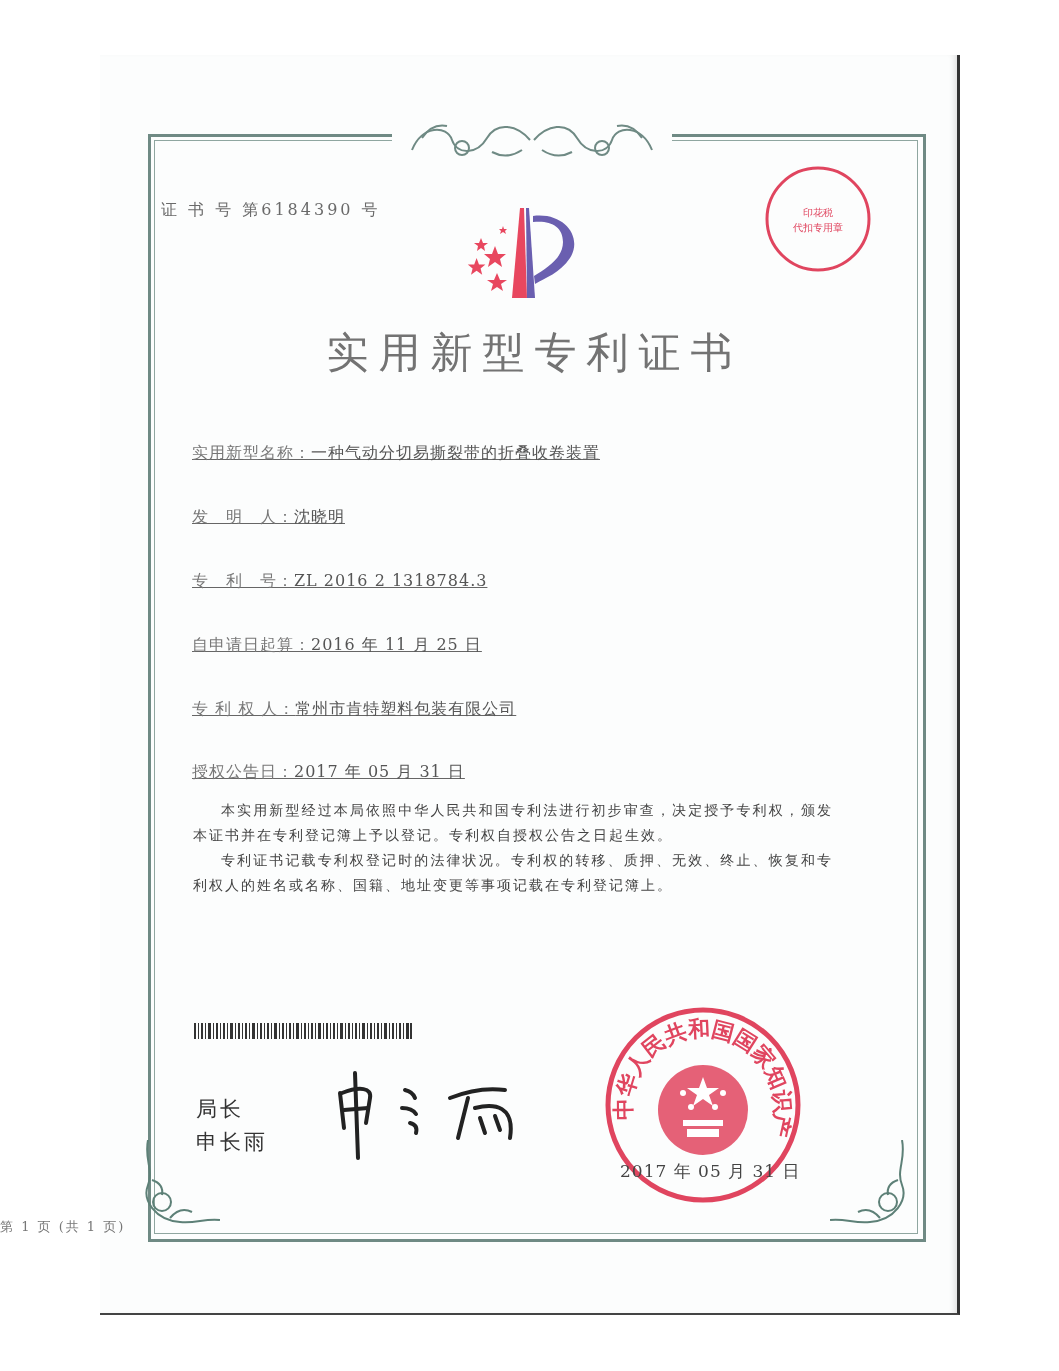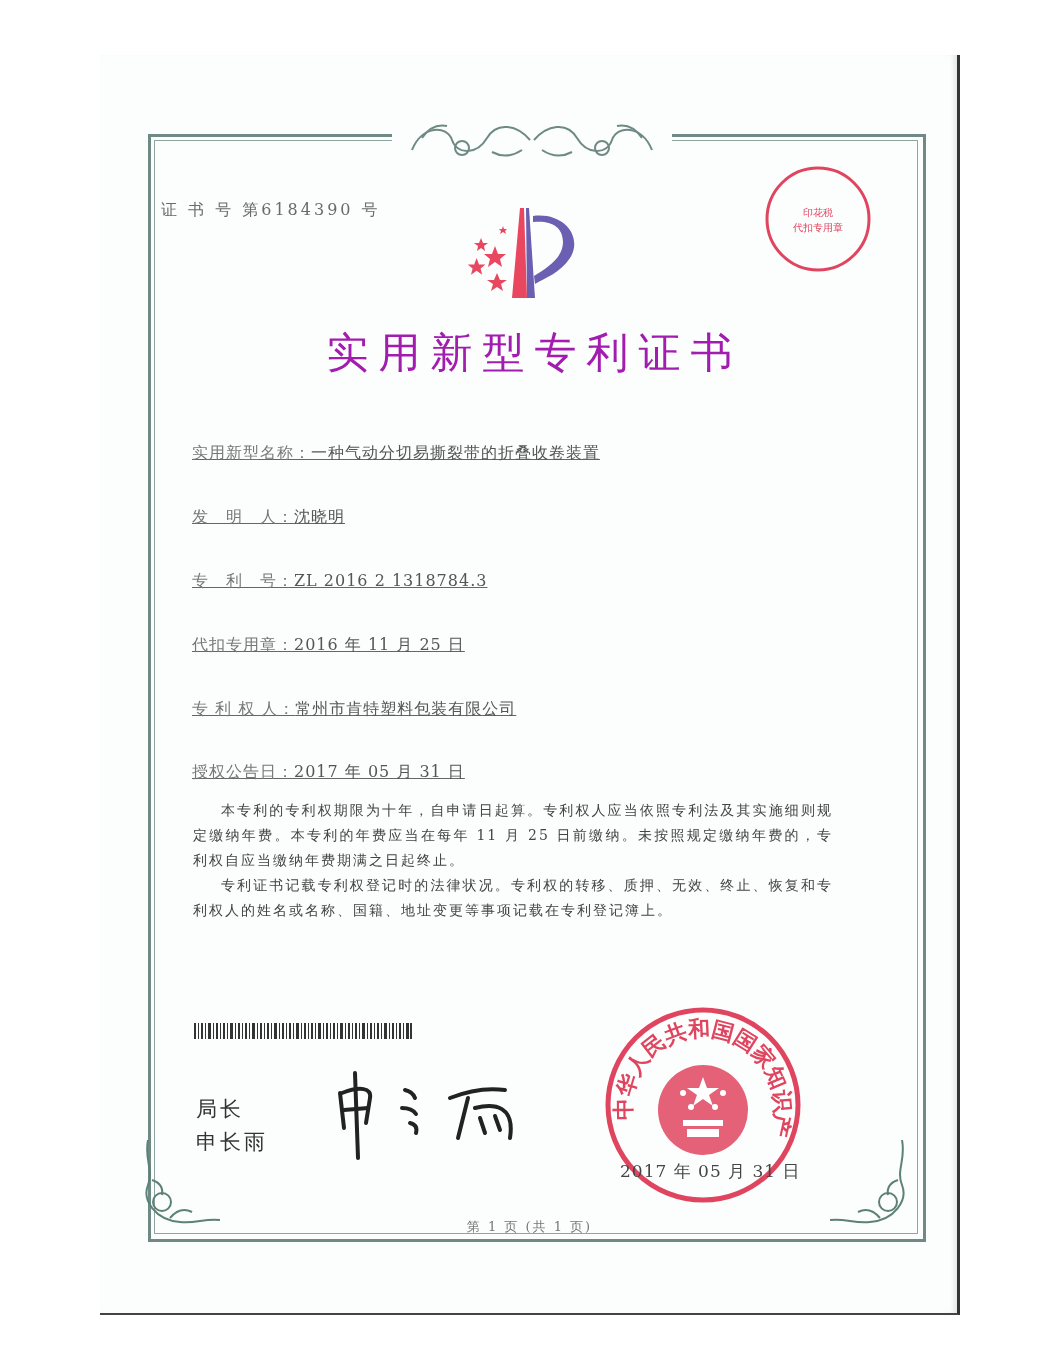--- a/index.html
+++ b/index.html
@@ -15,36 +15,36 @@
   .frame-inner { position:absolute; left:154px; top:140px; width:762px; height:1092px;
            border:1px solid #8fa6a0; }
   .top-ornament { position:absolute; left:392px; top:110px; width:280px; height:60px; }
   .corner { position:absolute; width:80px; height:90px; }
   .corner.bl { left:140px; top:1140px; }
   .corner.br { left:830px; top:1140px; }
   .cert-no { position:absolute; left:161px; top:200px; font-size:16px; letter-spacing:3px; color:#6a6a6a; }
   .logo { position:absolute; left:455px; top:198px; width:130px; height:105px; }
   .stamp-top { position:absolute; left:763px; top:164px; width:110px; height:110px; }
   .title { position:absolute; left:0; width:1059px; top:325px; text-align:center;
-           font-size:42px; letter-spacing:10px; color:#a21caf; padding-left:10px; box-sizing:border-box; }
+           font-size:42px; letter-spacing:10px; color:#737373; padding-left:10px; box-sizing:border-box; }
   .field { position:absolute; left:192px; font-size:16px; color:#666; letter-spacing:1px; white-space:nowrap;text-decoration:underline; }
   .field .label { color:#777; }
   .field .value { color:#555; }
   .para { position:absolute; left:193px; width:640px; font-size:14px; line-height:25px; color:#444;
           letter-spacing:2px; text-align:justify; }
   .para p { margin:0; text-indent:2em; }
   .barcode { position:absolute; left:194px; top:1023px; width:218px; height:16px; }
   .director-title, .director-name { position:absolute; left:196px; font-family:"DejaVu Sans","Liberation Sans",sans-serif;
           font-size:21px; color:#333; letter-spacing:3px; }
   .director-title { top:1095px; }
   .director-name { top:1128px; }
   .signature { position:absolute; left:330px; top:1068px; width:200px; height:95px; }
   .seal { position:absolute; left:603px; top:1005px; width:200px; height:200px; }
   .seal-date { position:absolute; left:620px; top:1160px; font-size:17px; color:#444; letter-spacing:1px; }
-  .page-no { position:absolute; left:0; width:1059px; text-align:center; top:1218px; font-size:13px; color:#777; letter-spacing:2px; }
+  .page-no { position:absolute; left:0; width:1059px; top:1218px; font-size:13px; color:#777; letter-spacing:2px; }
 </style>
 </head>
 <body>
 
 <div class="paper-left-edge"></div>
 <div class="paper"></div>
 
 <div class="frame-outer"></div>
 <div class="frame-inner"></div>
 
@@ -109,31 +109,31 @@
 <div class="field" style="top:443px;">
   <span class="label">实用新型名称：</span><span class="value">一种气动分切易撕裂带的折叠收卷装置</span>
 </div>
 <div class="field" style="top:507px;">
   <span class="label">发　明　人：</span><span class="value">沈晓明</span>
 </div>
 <div class="field" style="top:571px;">
   <span class="label">专　利　号：</span><span class="value">ZL 2016 2 1318784.3</span>
 </div>
 <div class="field" style="top:635px;">
-  <span class="label">代扣专用章：</span><span class="value">2016 年 11 月 25 日</span>
+  <span class="label">自申请日起算：</span><span class="value">2016 年 11 月 25 日</span>
 </div>
 <div class="field" style="top:699px;">
   <span class="label">专 利 权 人：</span><span class="value">常州市肯特塑料包装有限公司</span>
 </div>
 <div class="field" style="top:762px;">
   <span class="label">授权公告日：</span><span class="value">2017 年 05 月 31 日</span>
 </div>
 
 <div class="para" style="top:798px;">
-  <p>本专利的专利权期限为十年，自申请日起算。专利权人应当依照专利法及其实施细则规定缴纳年费。本专利的年费应当在每年 11 月 25 日前缴纳。未按照规定缴纳年费的，专利权自应当缴纳年费期满之日起终止。</p>
+  <p>本实用新型经过本局依照中华人民共和国专利法进行初步审查，决定授予专利权，颁发本证书并在专利登记簿上予以登记。专利权自授权公告之日起生效。</p>
   <p>专利证书记载专利权登记时的法律状况。专利权的转移、质押、无效、终止、恢复和专利权人的姓名或名称、国籍、地址变更等事项记载在专利登记簿上。</p>
 </div>
 
 <svg class="barcode" viewBox="0 0 218 16" preserveAspectRatio="none">
   <g fill="#333">
     <rect x="0" y="0" width="2" height="16"></rect>
       <rect x="4" y="0" width="1" height="16"></rect>
       <rect x="7" y="0" width="2" height="16"></rect>
     <rect x="11" y="0" width="1" height="16"></rect>
       <rect x="14" y="0" width="3" height="16"></rect>

